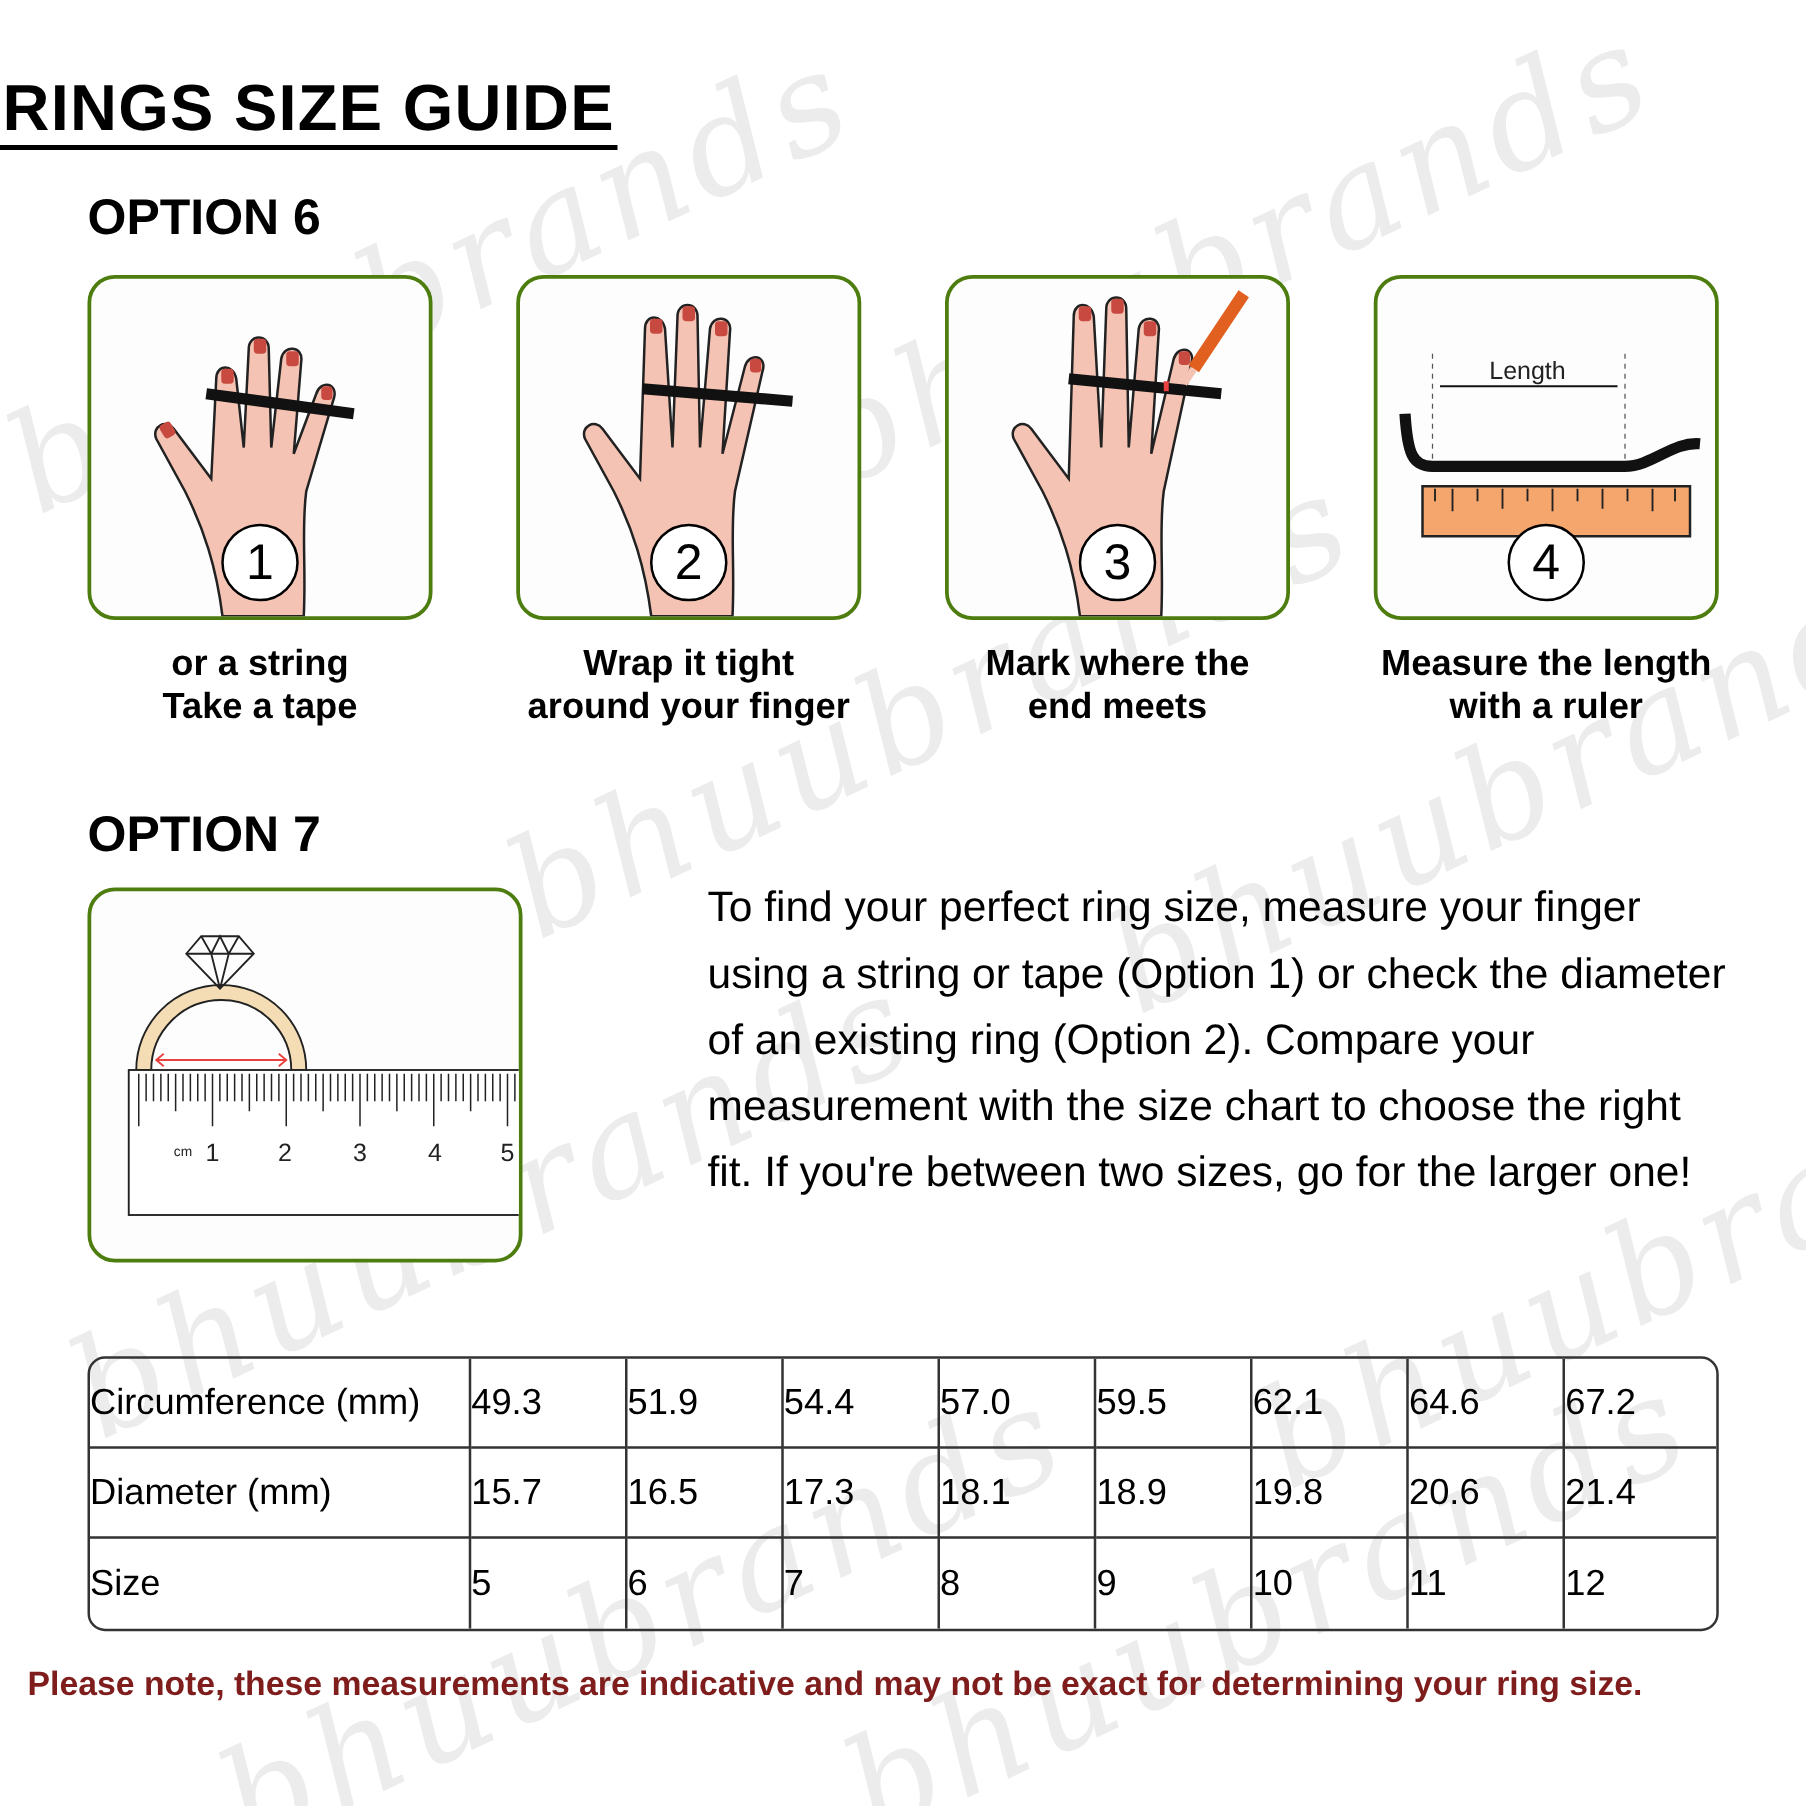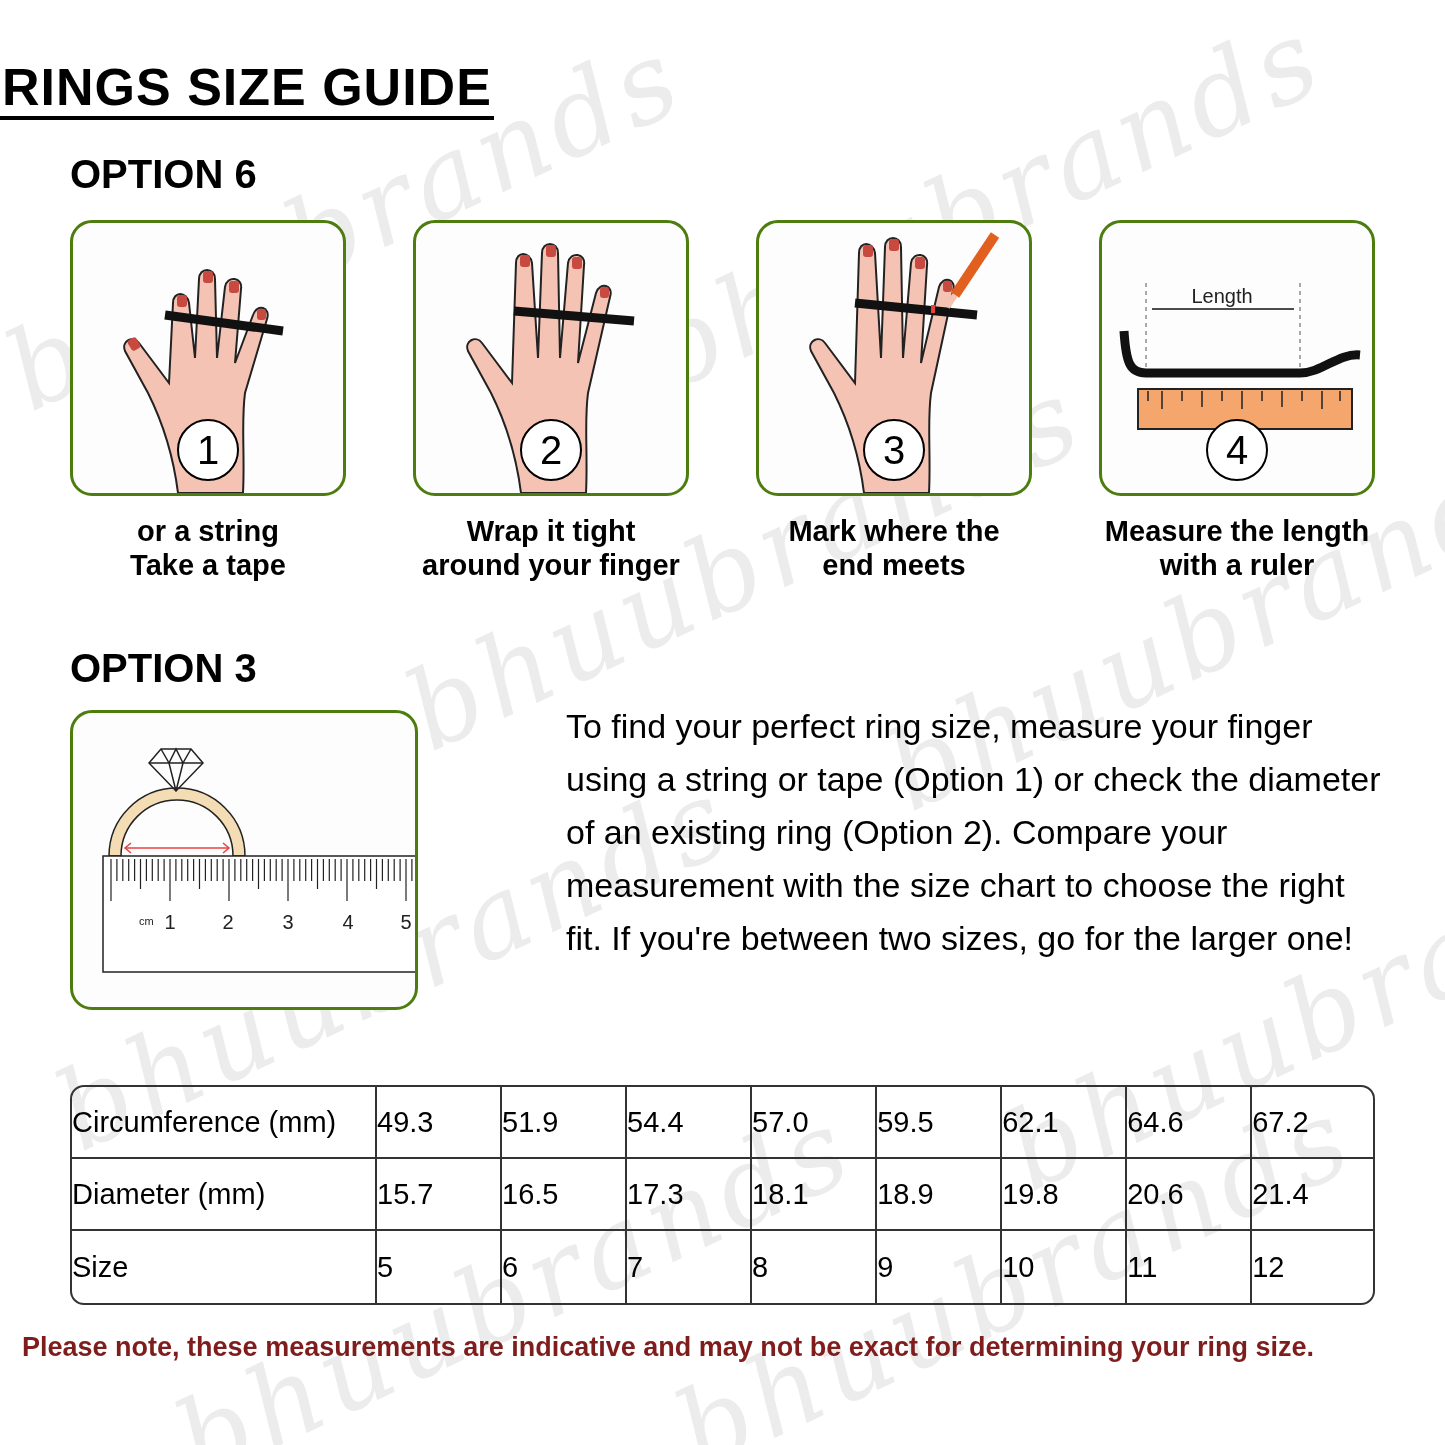--- a/index.html
+++ b/index.html
@@ -124,21 +124,21 @@
   </div>
 <div class="cap" style="left:724px">
     <div>Mark where the</div>
     <div>end meets</div>
   </div>
 <div class="cap" style="left:1067px">
     <div>Measure the length</div>
     <div>with a ruler</div>
   </div>
 
-<div class="opt" style="top:646px">OPTION 3</div>
+<div class="opt" style="top:646px">OPTION 7</div>
 
 <div class="card" style="left:70px;top:710px;width:348px;height:300px">
   <svg width="435" height="300" viewBox="0 0 435 300">
     <path d="M36 143 A68 68 0 0 1 172 143 L160 143 A56 56 0 0 0 48 143 Z" fill="#f4dcb4" stroke="#222" stroke-width="1.5"></path>
     <g fill="none" stroke="#222" stroke-width="1.5">
       <path d="M76 50 L88 36 L118 36 L130 50 L103 78 Z"></path>
       <path d="M76 50 L130 50 M88 36 L96 50 L103 78 L110 50 L118 36 M96 50 L103 36 L110 50"></path>
     </g>
     <path d="M52 135 L156 135" stroke="#e8413f" stroke-width="1.5"></path>
     <path d="M58 130 L52 135 L58 140 M150 130 L156 135 L150 140" stroke="#e8413f" stroke-width="1.5" fill="none"></path>

